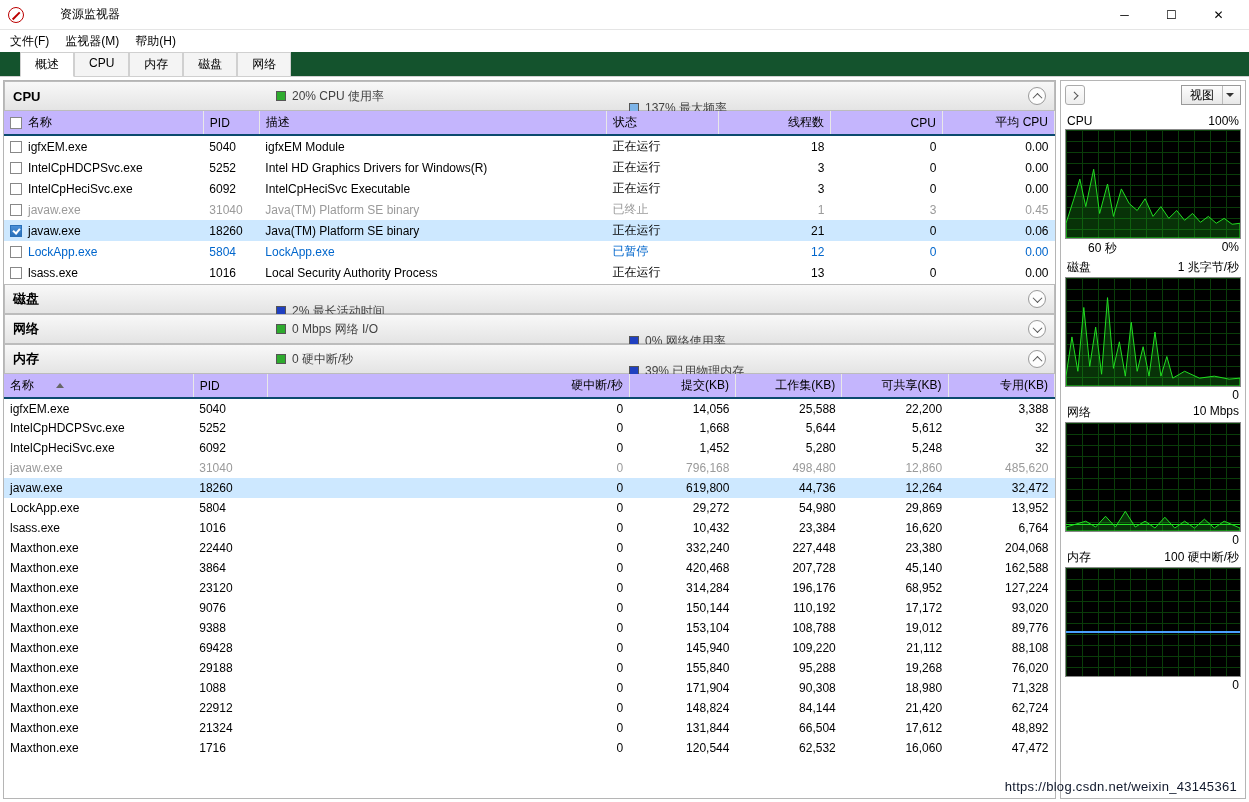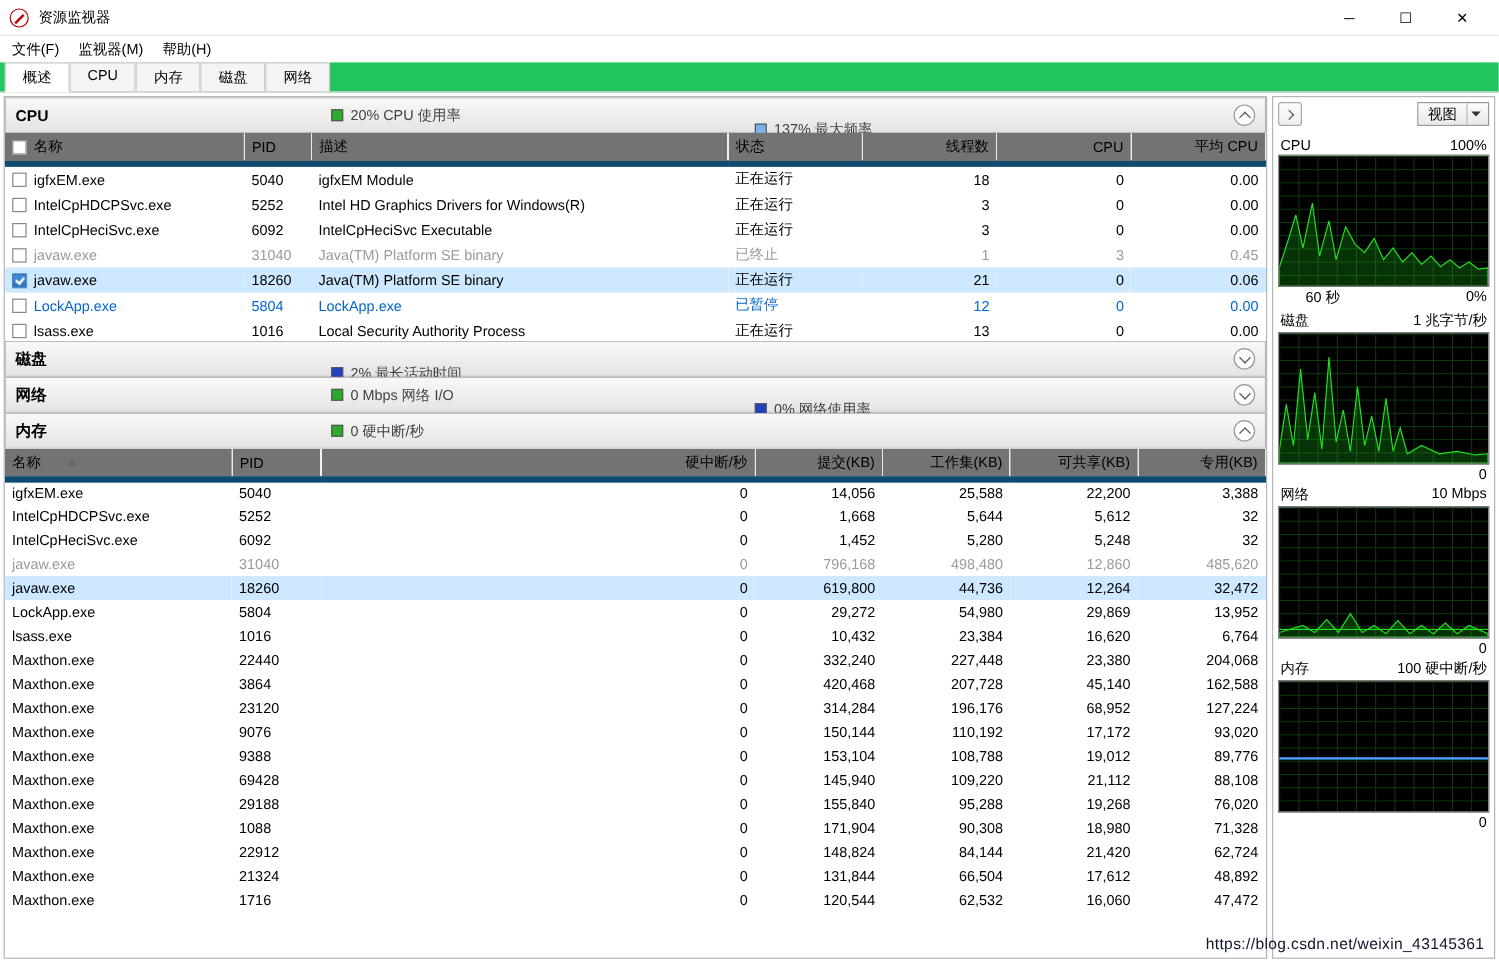--- a/index.html
+++ b/index.html
@@ -2,30 +2,30 @@
 <html><head>
 <meta charset="utf-8">
 <style>
 * { box-sizing: border-box; margin: 0; padding: 0; font-family: "Microsoft YaHei", "Segoe UI", Tahoma, sans-serif; font-size: 12px; }
 body { background: #fff; width: 1249px; height: 802px; overflow: hidden; display: flex; flex-direction: column; }
 
 
 .titlebar { height: 30px; display: flex; align-items: center; padding: 0 8px; border-bottom: 1px solid #e5e5e5; }
 .titlebar .appicon { width: 16px; height: 16px; border: 1.5px solid #b00; border-radius: 50%; position: relative; margin-right: 8px; }
 .titlebar .appicon::after { content: ""; position: absolute; left: 2px; top: 7px; width: 10px; height: 1.5px; background: #b00; transform: rotate(-45deg); }
-.titlebar .title { flex: 1; }
+.titlebar .title { flex: 1; margin-left: 28px; }
 .winbtns { display: flex; gap: 2px; }
 .winbtn { width: 45px; height: 28px; display: flex; align-items: center; justify-content: center; }
 
 
 .menubar { height: 22px; display: flex; align-items: center; padding: 0 4px; gap: 4px; }
 .menu-item { padding: 2px 6px; }
 
 
-.tabbar { display: flex; border-bottom: 1px solid #d0d0d0; padding-left:4px; background:#22c55e; }
+.tabbar { display: flex; border-bottom: 1px solid #d0d0d0; padding-left:20px; background:#14532d; }
 .tab { padding: 3px 14px; border: 1px solid transparent; border-bottom:none; margin-bottom:-1px; }
 .tab.active { background: #fff; border-color: #d0d0d0; border-bottom: 1px solid #fff; }
 .tab:not(.active) { background: #f4f4f4; border:1px solid #d0d0d0; border-bottom:1px solid #d0d0d0;}
 
 
 .content { flex: 1; display: flex; overflow: hidden; padding: 3px; gap: 4px; }
 .left-pane { flex: 1; display: flex; flex-direction:column; overflow:hidden; border:1px solid #b5b5b5; }
 .right-pane { width: 186px; display:flex; flex-direction:column; border:1px solid #b5b5b5; padding:4px; gap:6px; overflow:hidden;}
 
 
@@ -41,21 +41,21 @@
 .sq.navy { background:#2040c0;}
 .chev { width:18px; height:18px; border:1px solid #999; border-radius:50%; background:#fdfdfd; display:flex;align-items:center;justify-content:center; margin-left:auto;}
 .chev::after{ content:""; width:6px;height:6px; border-right:1.5px solid #555;border-bottom:1.5px solid #555; transform: rotate(45deg) translate(-1px,-1px);}
 .chev.up::after{ transform: rotate(-135deg) translate(-1px,-1px);}
 
 
 .table-wrap { overflow-y: scroll; background:#fff; position:relative;}
 .cpu-body { height: 173px; }
 .mem-body { flex:1; }
 table { width:100%; border-collapse:collapse; table-layout:fixed; }
-th { text-align:left; font-weight:normal; padding:3px 6px; border-right:1px solid #e8e8e8; background:#737373; position:sticky; top:0; height:22px; border-bottom:5px solid #0c4a6e;}
+th { text-align:left; font-weight:normal; padding:3px 6px; border-right:1px solid #e8e8e8; background:#c4b5fd; position:sticky; top:0; height:22px; border-bottom:2px solid #0c4a6e;}
 th.sort::after{ content:""; display:inline-block; width:0;height:0;border-left:4px solid transparent;border-right:4px solid transparent;border-bottom:5px solid #666; margin-left:22px; vertical-align:middle;}
 td { padding:2px 6px; white-space:nowrap; overflow:hidden; text-overflow:ellipsis; height:20px;}
 th.r, td.r { text-align:right; }
 tr.sel { background:#cde8ff !important; }
 tr.dim td { color:#9a9a9a; }
 tr.sus td { color:#0066cc; }
 .chk { display:inline-block; width:12px;height:12px;border:1px solid #888; margin-right:6px; vertical-align:middle; background:#fff;}
 .chk.on { background: linear-gradient(#4a90d9,#2a70b9); border-color:#2a70b9; position:relative;}
 .chk.on::after{content:"";position:absolute;left:2px;top:2px;width:5px;height:3px;border-left:2px solid #fff;border-bottom:2px solid #fff;transform:rotate(-50deg);}
 
@@ -249,20 +249,24 @@
         <div class="chev"></div>
       </div>
 
       <div class="section flex1">
         <div class="sec-head">
           <div class="title">内存</div>
           <div class="metric m1">
               <span class="sq green"></span>
               <span>0 硬中断/秒</span>
             </div>
+          <div class="metric m2">
+              <span class="sq navy"></span>
+              <span>39% 已用物理内存</span>
+            </div>
           <div class="chev up"></div>
         </div>
         <div class="table-wrap mem-body">
           <table>
             <colgroup>
                 <col style="width:178px">
                 <col style="width:70px">
                 <col style="width:340px">
                 <col style="width:100px">
                 <col style="width:100px">

